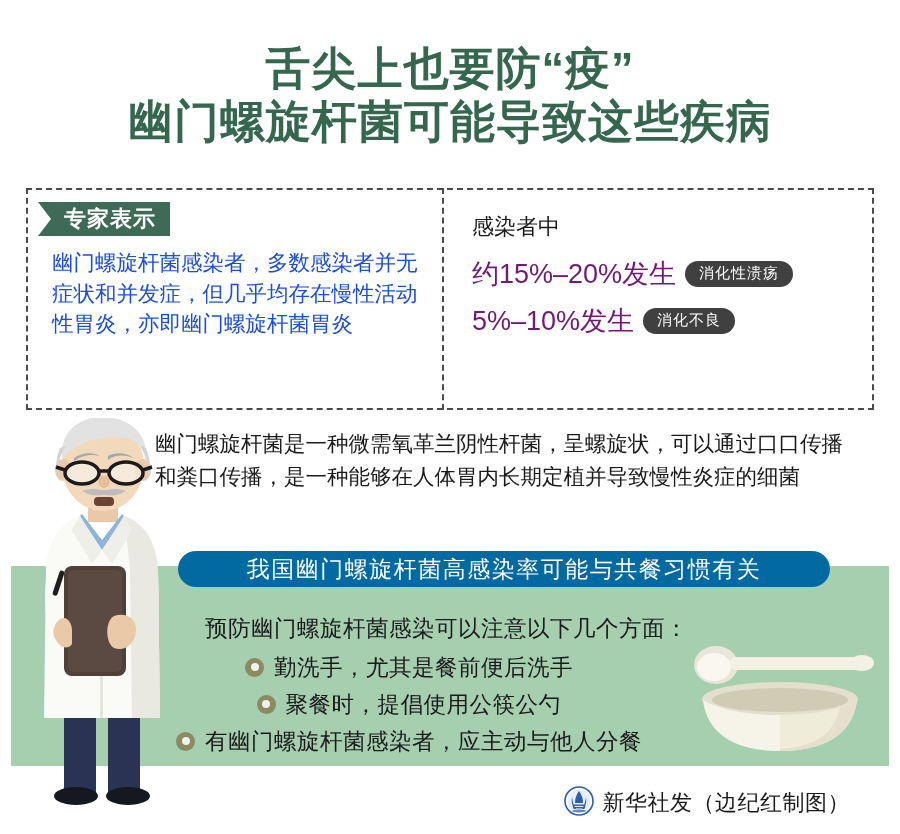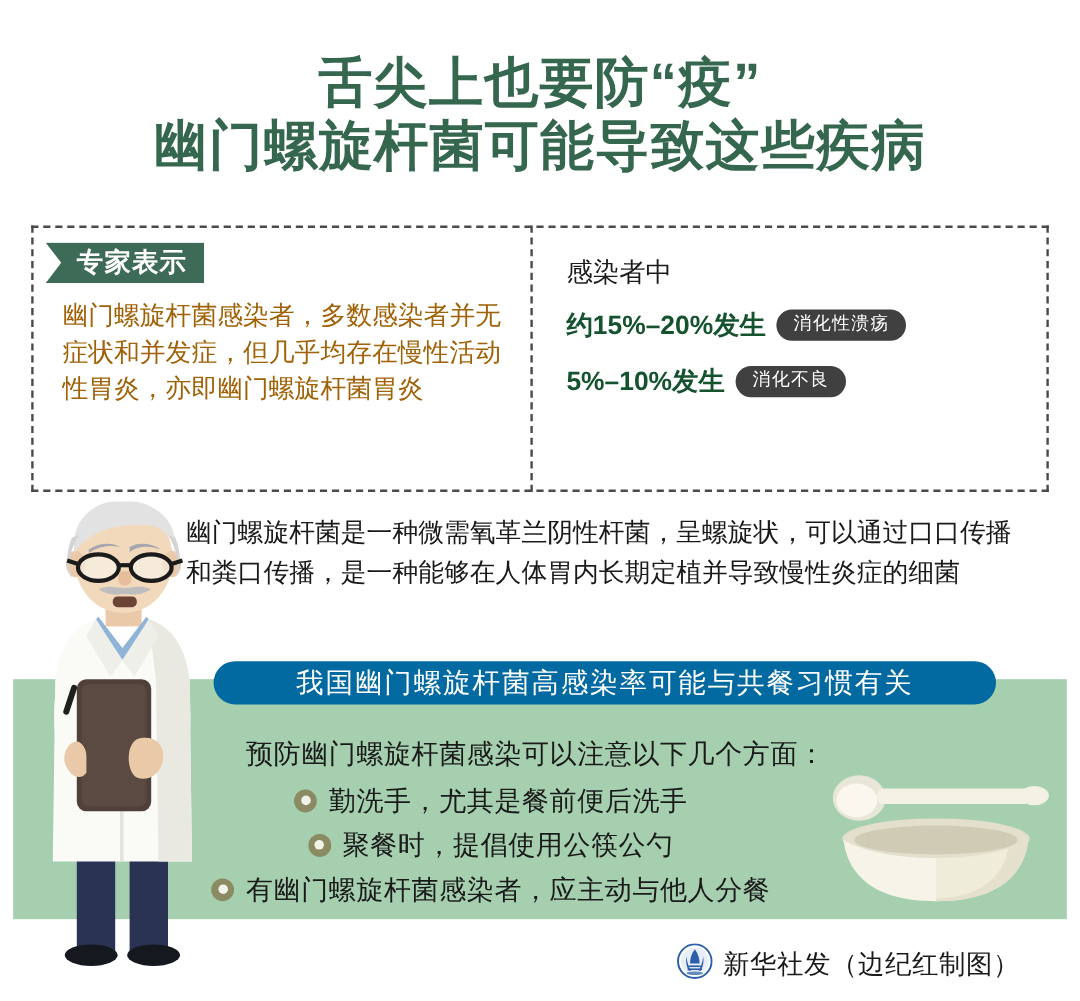--- a/index.html
+++ b/index.html
@@ -75,21 +75,21 @@
     font-size:22px;
     font-weight:bold;
     letter-spacing:1px;
     clip-path:polygon(0 0, 100% 0, 100% 100%, 0 100%, 13px 50%);
   }
 
   .expert-text{
     position:absolute;
     left:52px;top:248px;
     width:375px;
-    color:#a16207;
+    color:#1d4ed8;
     font-size:21.5px;
     line-height:1.42;
     letter-spacing:0px;
     z-index:12;
   }
 
   
   .infected-head{
     position:absolute;
     left:472px;top:212px;
@@ -100,23 +100,22 @@
     position:absolute;
     left:472px;
     display:flex;align-items:center;
     z-index:12;
     white-space:nowrap;
   }
   .stat-row-1{top:256px;}
   .stat-row-2{top:303px;}
   .stat-row-3{top:350px;}
   .stat-label{
-    font-size:22px;color:#14532d;
+    font-size:27px;color:#701a75;
     letter-spacing:0px;
-    font-weight:bold;
   }
   .pill{
     margin-left:9px;
     background:#404040;
     color:#ffffff;
     font-size:15px;
     border-radius:18px;
     padding:4px 14px 5px 14px;
     line-height:1.1;
     letter-spacing:1px;

